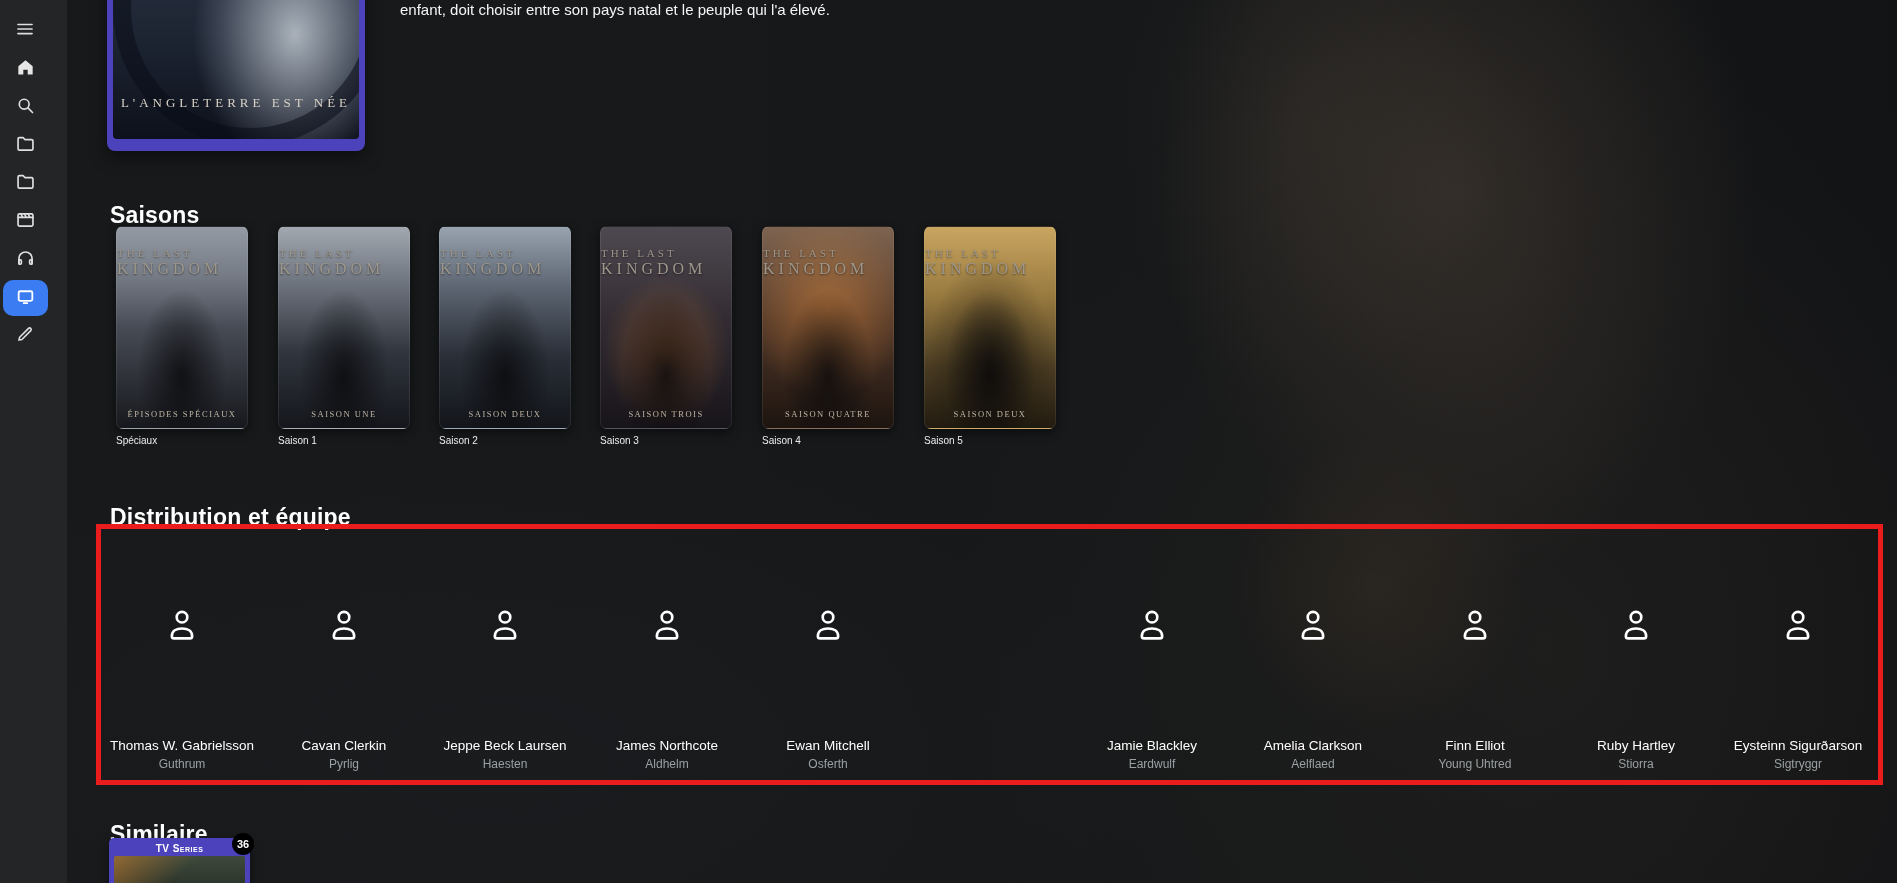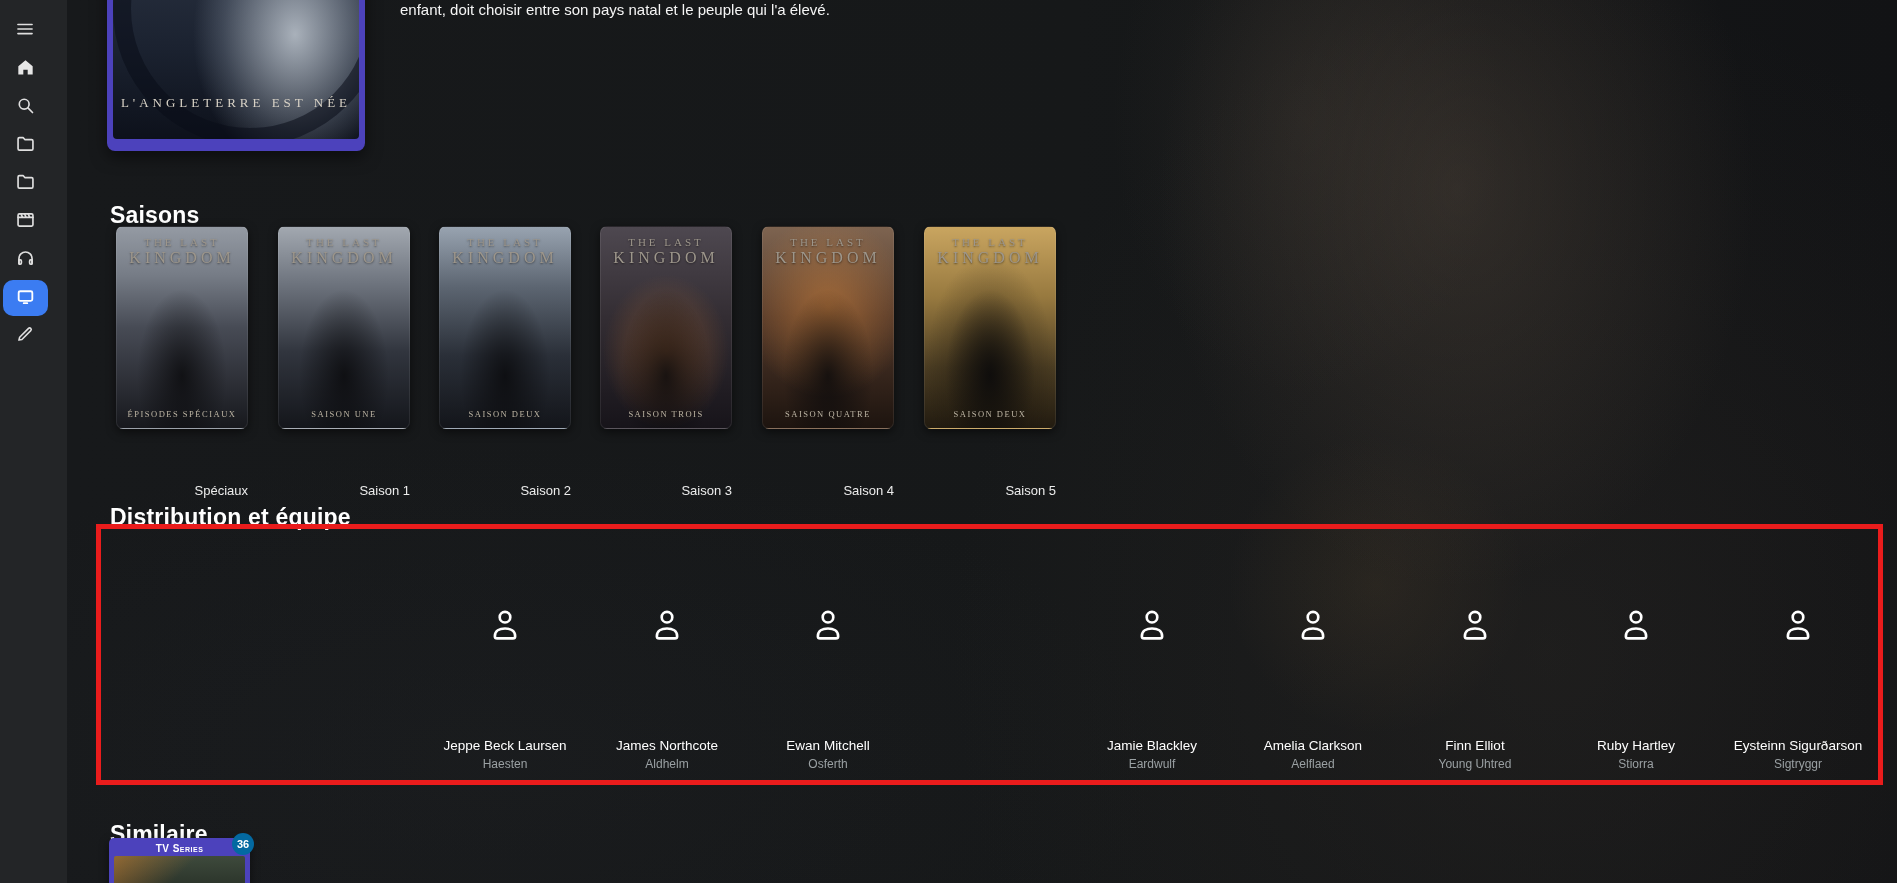--- a/index.html
+++ b/index.html
@@ -37,53 +37,53 @@
       border:18px solid rgba(9,13,23,.55);}
   .cover-tagline{position:absolute;left:0;right:0;bottom:28px;text-align:center;
       font-family:"Liberation Serif",serif;font-size:13px;letter-spacing:4px;color:#d8d2c6;margin-top:28px;}
   
   .overview-line{position:absolute;left:400px;top:1px;font-size:15px;color:#f5f5f5;z-index:2;}
   
   .card{position:absolute;top:226px;width:132px;height:203px;border-radius:7px;overflow:hidden;cursor:pointer;
         border:1px solid rgba(255,255,255,.08);box-shadow:0 3px 10px rgba(0,0,0,.55);z-index:2;box-sizing:border-box;}
   .card::after{content:"";position:absolute;inset:0;
       background:radial-gradient(62px 120px at 50% 74%, rgba(8,8,10,.78), rgba(8,8,10,0) 72%);}
-  .card .ptitle{position:relative;z-index:1;text-align:center;padding-top:9px;font-family:"Liberation Serif",serif;color:#9d968b;text-shadow:0 1px 2px rgba(0,0,0,.5);}
+  .card .ptitle{position:relative;z-index:1;padding-top:20px;font-family:"Liberation Serif",serif;color:#9d968b;text-shadow:0 1px 2px rgba(0,0,0,.5);}
   .card .ptitle .l1{font-size:11px;letter-spacing:3px;}
   .card .ptitle .l2{font-size:16px;letter-spacing:4px;margin-top:1px;}
   .card .pcaption{position:absolute;left:0;right:0;bottom:9px;z-index:2;text-align:center;
       font-family:"Liberation Serif",serif;font-size:8.5px;letter-spacing:1.5px;color:#bdb5a4;}
   .bg-s0{background:linear-gradient(180deg,#949aa3 0%,#767c86 24%,#474b55 50%,#17181d 100%);}
   .bg-s1{background:linear-gradient(180deg,#a2a8b0 0%,#6e747e 28%,#31353e 62%,#14161b 100%);}
   .bg-s2{background:linear-gradient(180deg,#98a3b0 0%,#5c6571 30%,#2a2f38 64%,#13151a 100%);}
   .bg-s3{background:radial-gradient(90px 110px at 50% 62%, rgba(190,110,45,.45), transparent 70%),
                   linear-gradient(180deg,#4e4850 0%,#332d33 45%,#17141a 100%);}
   .bg-s4{background:radial-gradient(110px 120px at 50% 40%, rgba(226,140,60,.5), transparent 75%),
                   linear-gradient(180deg,#7e6450 0%,#51382a 45%,#1d140f 100%);}
   .bg-s5{background:radial-gradient(80px 140px at 50% 70%, rgba(20,16,10,.6), transparent 80%),
                   linear-gradient(180deg,#c9a560 0%,#97793f 35%,#4a3c22 70%,#221b10 100%);}
-  .season-label{position:absolute;top:435px;font-size:13px;color:#ececec;text-align:right;z-index:2;cursor:pointer;margin-top:48px;}
+  .season-label{position:absolute;top:435px;font-size:10px;color:#ececec;text-align:left;z-index:2;cursor:pointer;}
   
   .cast-card{position:absolute;top:540px;width:132px;height:236px;z-index:2;cursor:pointer;text-align:center;}
   .cast-icon{position:absolute;left:50%;top:68px;transform:translateX(-50%);width:30px;height:36px;}
   .cast-icon svg{stroke:#fff;fill:none;stroke-width:3;stroke-linejoin:round;}
   .cast-name{position:absolute;left:-20px;right:-20px;top:198px;font-size:13.5px;font-weight:500;color:#fff;}
   .cast-role{position:absolute;left:-20px;right:-20px;top:217px;font-size:12px;color:#9aa0a3;}
   
   .annotation{position:absolute;left:96px;top:524px;width:1787px;height:261px;border:5px solid #ea1c1c;
       box-sizing:border-box;z-index:6;pointer-events:none;}
   
   .sim-card{position:absolute;left:109px;top:838px;width:141px;height:90px;background:#4c42bc;border-radius:5px;
       padding:3px 5px 0 5px;box-sizing:border-box;z-index:2;cursor:pointer;box-shadow:0 4px 10px rgba(0,0,0,.5);}
   .sim-band{height:15px;display:flex;align-items:center;justify-content:center;
       font-size:10px;font-weight:700;letter-spacing:.5px;color:#fff;font-variant-caps:small-caps;}
   .sim-photo{height:70px;border-radius:2px 2px 0 0;
       background:linear-gradient(135deg, rgba(214,130,44,.55) 0%, transparent 42%),
                  linear-gradient(180deg,#3e4a3c 0%,#232b23 60%,#151a15 100%);}
-  .sim-badge{position:absolute;left:123px;top:-5px;width:22px;height:22px;border-radius:50%;background:#0369a1;
+  .sim-badge{position:absolute;left:123px;top:-5px;width:22px;height:22px;border-radius:50%;background:#000000;
       display:flex;align-items:center;justify-content:center;font-size:11px;font-weight:700;color:#fff;z-index:3;}
 </style>
 </head>
 <body>
 
 <div class="stage">
   <div class="backdrop"></div>
 
   <nav class="sidebar">
     <div class="side-active"></div>
@@ -212,20 +212,36 @@
 
   <div class="season-label" style="left:116px;width:132px">Spéciaux</div>
   <div class="season-label" style="left:278px;width:132px">Saison 1</div>
   <div class="season-label" style="left:439px;width:132px">Saison 2</div>
   <div class="season-label" style="left:600px;width:132px">Saison 3</div>
   <div class="season-label" style="left:762px;width:132px">Saison 4</div>
   <div class="season-label" style="left:924px;width:132px">Saison 5</div>
 
   <h2 class="h" style="left:110px;top:485px">Distribution et équipe</h2>
 
+  <div class="cast-card" style="left:116px">
+    <span class="cast-icon"><svg viewBox="0 0 34 40" width="30" height="36">
+          <circle cx="17" cy="10" r="6"></circle>
+          <path d="M5.5 31.5c0-5.8 5.2-8.7 11.5-8.7s11.5 2.9 11.5 8.7c0 1.6-1.1 2.5-2.6 2.5H8.1c-1.5 0-2.6-.9-2.6-2.5z"></path>
+        </svg></span>
+    <div class="cast-name">Thomas W. Gabrielsson</div>
+    <div class="cast-role">Guthrum</div>
+  </div>
+  <div class="cast-card" style="left:278px">
+    <span class="cast-icon"><svg viewBox="0 0 34 40" width="30" height="36">
+          <circle cx="17" cy="10" r="6"></circle>
+          <path d="M5.5 31.5c0-5.8 5.2-8.7 11.5-8.7s11.5 2.9 11.5 8.7c0 1.6-1.1 2.5-2.6 2.5H8.1c-1.5 0-2.6-.9-2.6-2.5z"></path>
+        </svg></span>
+    <div class="cast-name">Cavan Clerkin</div>
+    <div class="cast-role">Pyrlig</div>
+  </div>
   <div class="cast-card" style="left:601px">
     <span class="cast-icon"><svg viewBox="0 0 34 40" width="30" height="36">
           <circle cx="17" cy="10" r="6"></circle>
           <path d="M5.5 31.5c0-5.8 5.2-8.7 11.5-8.7s11.5 2.9 11.5 8.7c0 1.6-1.1 2.5-2.6 2.5H8.1c-1.5 0-2.6-.9-2.6-2.5z"></path>
         </svg></span>
     <div class="cast-name">James Northcote</div>
     <div class="cast-role">Aldhelm</div>
   </div>
   <div class="cast-card" style="left:439px">
     <span class="cast-icon"><svg viewBox="0 0 34 40" width="30" height="36">

